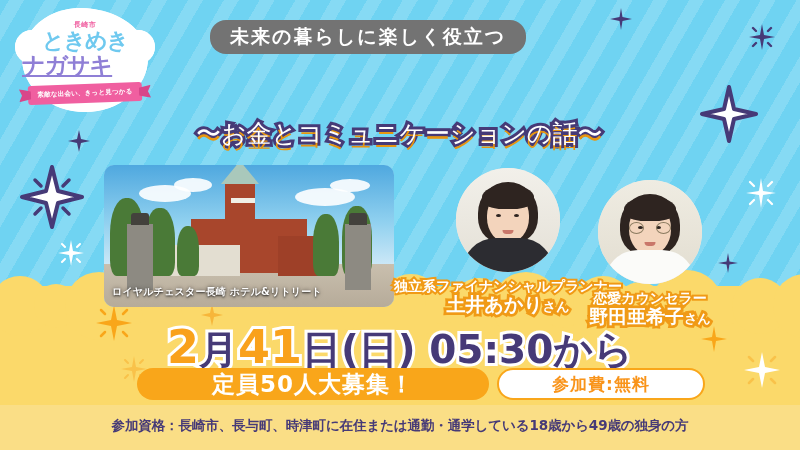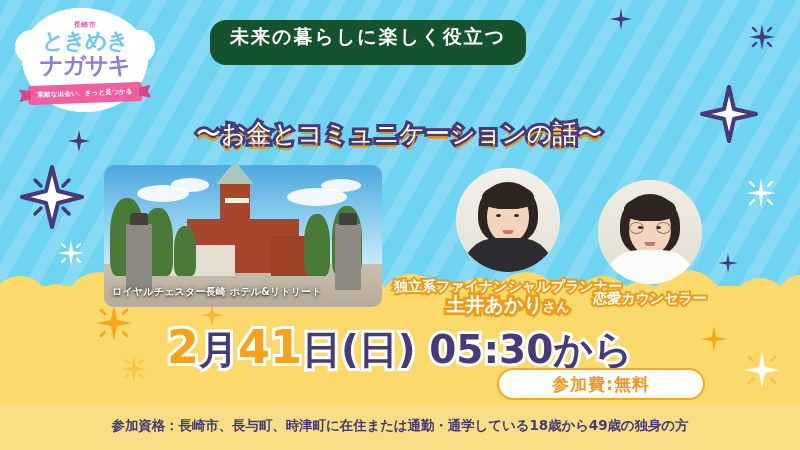--- a/index.html
+++ b/index.html
@@ -103,26 +103,26 @@
     text-align: center;
     font-size: 22px;
     font-weight: bold;
     color: #6fc9ef;
     letter-spacing: -1px;
     line-height: 1;
   }
   .logo-l2 {
     position: absolute;
     left: 0; right: 0; top: 46px;
-    text-align: center;
     font-size: 23px;
     font-weight: bold;
     color: #8f7fd6;
     letter-spacing: -1px;
     line-height: 1;
+    text-decoration: underline;
   }
   .logo-ribbon {
     position: absolute;
     left: 6px; top: 76px;
     width: 114px; height: 19px;
     background: #f05fa0;
     border-radius: 3px;
     transform: rotate(-2deg);
   }
   .logo-ribbon::before,
@@ -142,22 +142,22 @@
     font-size: 6.5px;
     color: #ffffff;
     font-weight: bold;
     letter-spacing: 0.2px;
   }
 
   
   .eyebrow {
     position: absolute;
     left: 210px; top: 20px;
-    padding: 4px 20px 15px;
-    background: #14532d;
+    padding: 4px 20px 4px;
+    background: #737373;
     border-radius: 16px;
     color: #ffffff;
     font-size: 19px;
     font-weight: bold;
     letter-spacing: 2px;
     white-space: nowrap;
   }
   .title-main {
     position: absolute;
     left: 158px; top: 52px;
@@ -184,20 +184,21 @@
   }
 
   
   .venue {
     position: absolute;
     left: 104px; top: 165px;
     width: 278px; height: 142px;
     border-radius: 10px;
     overflow: hidden;
     background: #9fd4ef;
+    padding-left: 12px;
   }
   .v-sky {
     position: absolute; left: 0; top: 0; width: 100%; height: 72%;
     background: linear-gradient(#4fa8df 0%, #8fd0ef 55%, #cfe9f7 100%);
   }
   .v-cloud {
     position: absolute;
     background: rgba(255,255,255,0.9);
     border-radius: 50%;
   }
@@ -610,23 +611,25 @@
       <div class="sp-eye" style="left:40px;"></div>
       <div class="sp-eye" style="left:58px;"></div>
       <div class="sp-glasses">
         <i style="left:1px;"></i>
           <i style="right:1px;"></i>
       </div>
       <div class="sp-mouth"></div>
       <div class="sp-body" style="background:#fbfbf9;"></div>
     </div>
     <div class="sp-role" style="left:52px;top:110px;">恋愛カウンセラー</div>
+    <div class="sp-name" style="left:52px;top:124px;"><span>野田亜希子</span><em>さん</em></div>
   </div>
 
   <div class="dateline">
     <span class="num">2</span><span>月</span><span class="num">41</span><span>日</span><span>(日)</span><span class="gap">&nbsp;</span><span>05:30から</span>
   </div>
 
+  <div class="bar-capacity">定員50人大募集！</div>
   <div class="bar-fee">参加費:無料</div>
 
   <div class="footer-note">参加資格：長崎市、長与町、時津町に在住または通勤・通学している18歳から49歳の独身の方</div>
 
 </div>
 
 </body></html>

